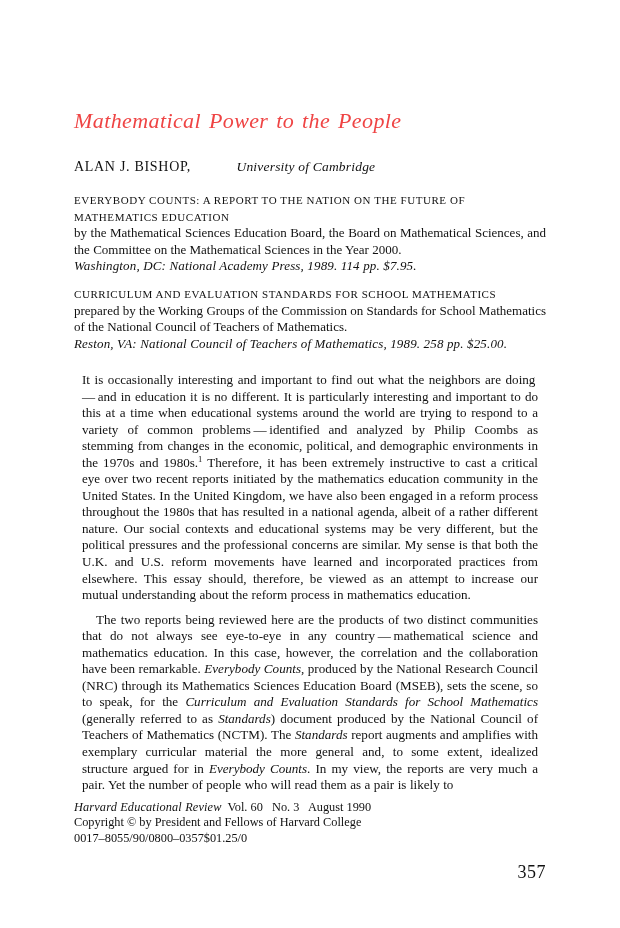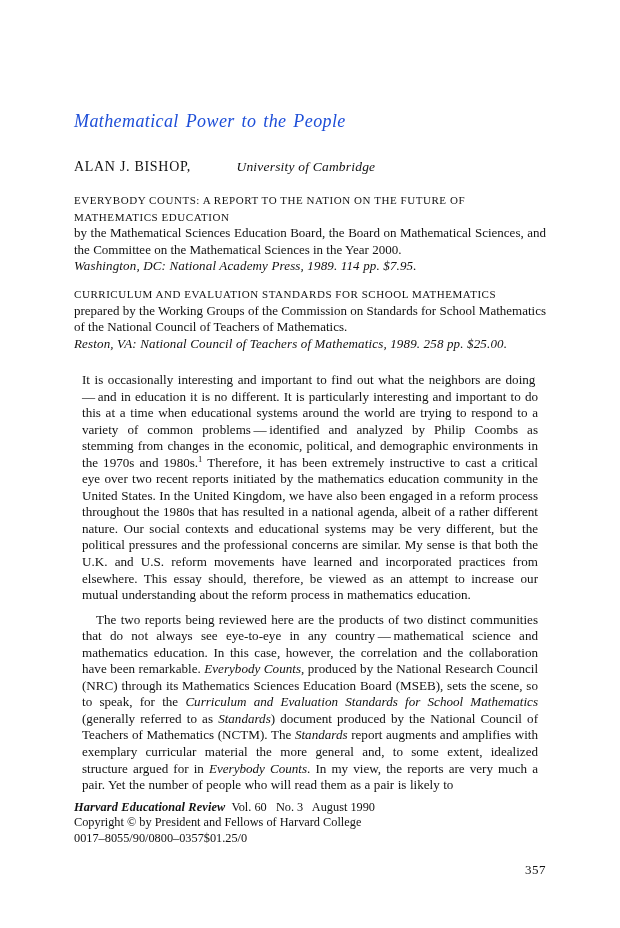--- a/index.html
+++ b/index.html
@@ -24,25 +24,25 @@
     height: 928px;
   }
 
   
   .article-title {
     position: absolute;
     left: 74px;
     top: 110px;
     width: 472px;
     font-style: italic;
-    font-size: 18px;
+    font-size: 22px;
     line-height: 22px;
     letter-spacing: 0.4px;
     word-spacing: 2px;
-    color: #1d4ed8;
+    color: #ef4444;
   }
 
   
   .author-line {
     position: absolute;
     left: 74px;
     top: 158px;
     width: 472px;
     font-size: 13.5px;
     line-height: 18px;
@@ -133,31 +133,30 @@
     left: 74px;
     top: 800px;
     width: 472px;
     font-size: 12.3px;
     line-height: 15.3px;
   }
   .journal-block .row { display: block; white-space: pre; }
   .journal-name {
     font-style: italic;
     letter-spacing: 0.15px;
-    font-weight: bold;
   }
 
   
   .page-number {
     position: absolute;
     left: 0;
     top: 862px;
     width: 546px;
     text-align: right;
-    font-size: 13px;
+    font-size: 18px;
     letter-spacing: 0.5px;
   }
 </style>
 </head>
 <body>
 
 <div class="page">
 
   <div class="article-title">Mathematical Power to the People</div>
 

